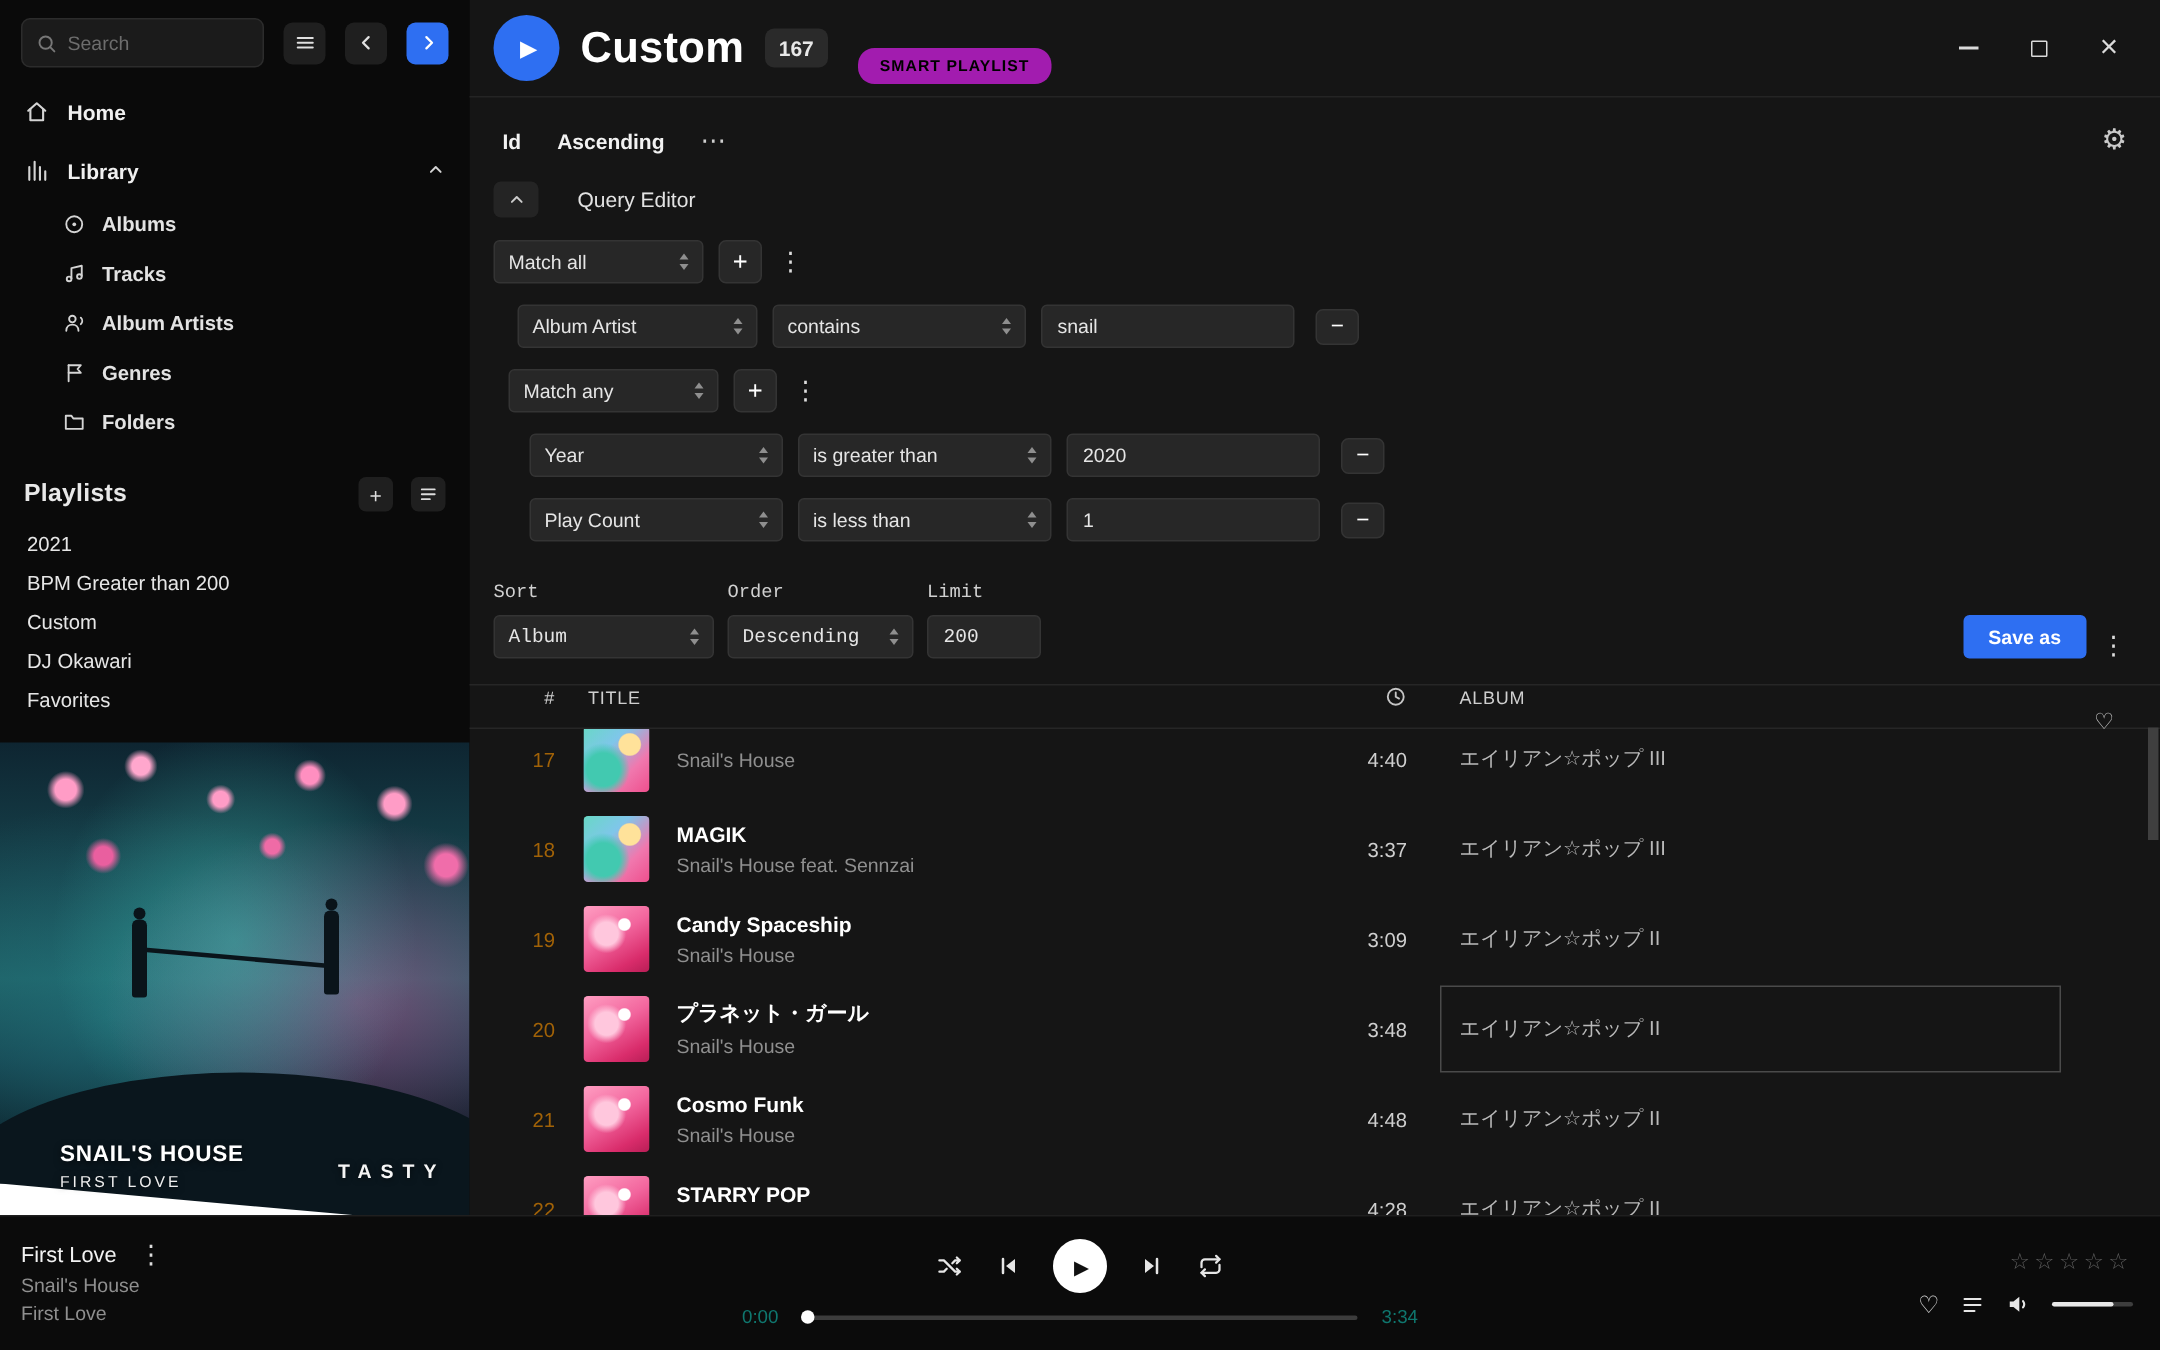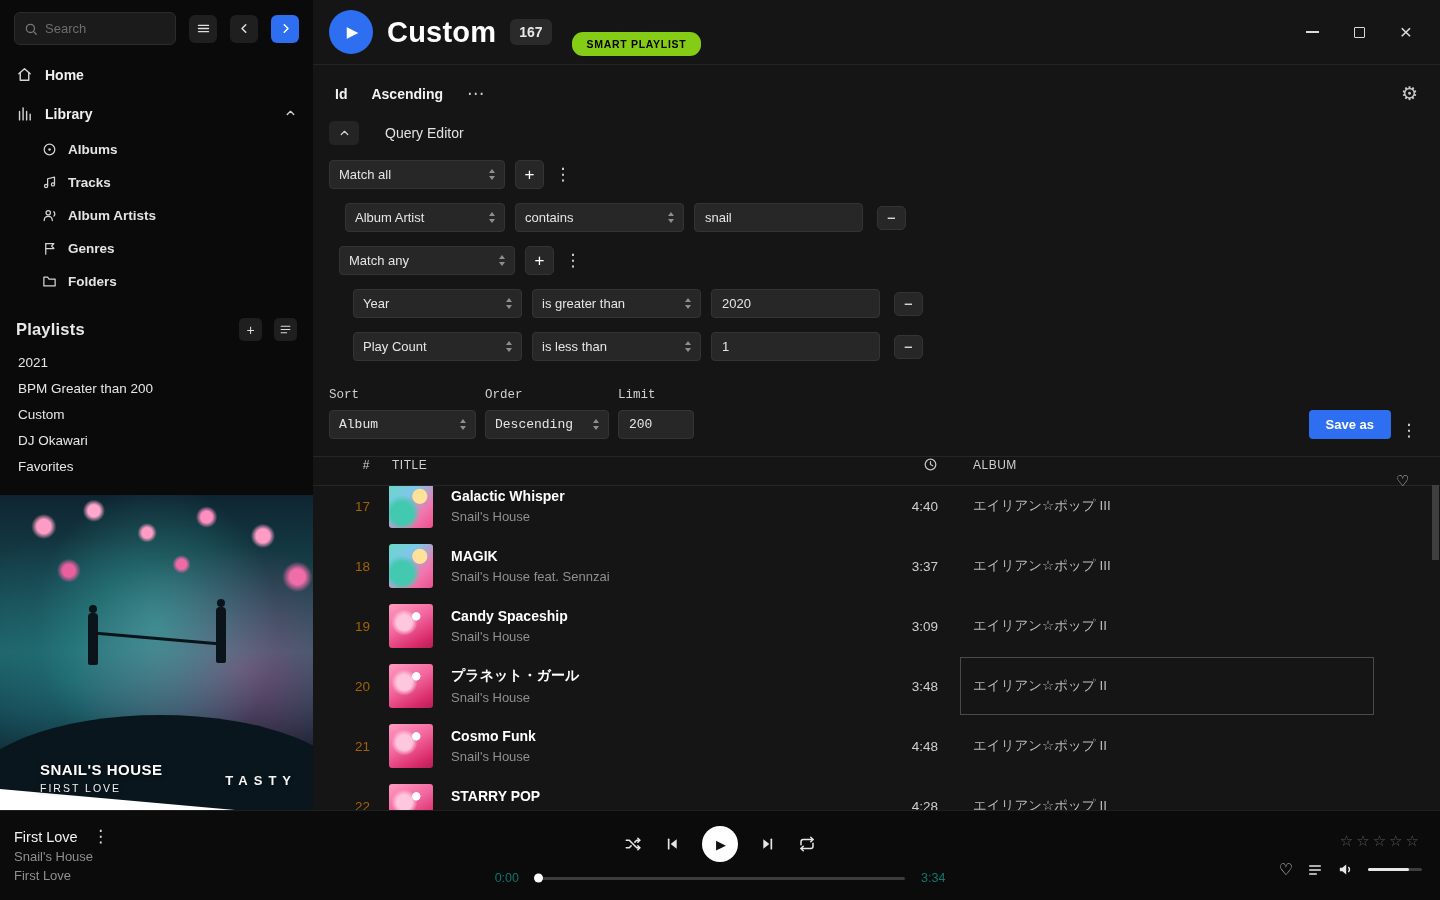--- a/index.html
+++ b/index.html
@@ -57,21 +57,21 @@
   .art-mark { position:absolute; right:16px; bottom:22px; font-size:13px; font-weight:700; letter-spacing:6px; color:#f5f5f5;
     text-shadow:0 1px 4px rgba(0,0,0,.6); }
 
   
   .main { flex:1; background:var(--bg-main); display:flex; flex-direction:column; position:relative; min-width:0; }
   .page-header { height:65px; flex-shrink:0; display:flex; align-items:center; gap:14px; padding:0 16px; border-bottom:1px solid #242424; }
   .play-circle { width:44px; height:44px; border-radius:50%; background:var(--accent); color:#fff; border:0; cursor:pointer;
     display:flex; align-items:center; justify-content:center; font-size:15px; padding-left:3px; }
   .page-title { font-size:29px; font-weight:700; letter-spacing:.2px; color:#fff; }
   .count-badge { background:#2a2a2a; border-radius:6px; padding:5px 9px; font-size:14px; font-weight:600; }
-  .type-badge { background:#84cc16; color:#000; border-radius:11px; padding:6px 15px; font-size:10.5px; font-weight:700; letter-spacing:.7px; margin-left:6px;margin-top:24px; }
+  .type-badge { background:#a21caf; color:#000; border-radius:11px; padding:6px 15px; font-size:10.5px; font-weight:700; letter-spacing:.7px; margin-left:6px;margin-top:24px; }
   .win-controls { margin-left:auto; display:flex; align-items:center; gap:31px; padding-right:10px; }
   .win-btn { background:transparent; border:0; color:#dadada; cursor:pointer; display:flex; align-items:center; justify-content:center; width:16px; height:16px; }
   .win-min-shape { width:13px; height:2px; background:#dadada; display:block; }
   .win-max-shape { width:11px; height:11px; border:1.5px solid #dadada; border-radius:1px; display:block; }
   .win-close-glyph { font-size:21px; line-height:14px; }
 
   .toolbar-row { display:flex; align-items:center; gap:24px; padding:17px 22px 6px 22px; font-size:14px; }
   .toolbar-row .sort-chip { font-weight:700; color:#f2f2f2; cursor:pointer; }
   .toolbar-row .more { color:#cfcfcf; font-size:17px; letter-spacing:1px; cursor:pointer; }
   .toolbar-row .gear { margin-left:auto; color:#c9c9c9; font-size:19px; cursor:pointer; }
@@ -81,21 +81,21 @@
     display:flex; align-items:center; justify-content:center; }
   .qe-title { font-size:14px; color:#e2e2e2; }
   .qe-row { display:flex; align-items:center; gap:10px; margin:7px 0; }
   .ml-16 { margin-left:16px; } .ml-26 { margin-left:26px; } .ml-32 { margin-left:32px; } .ml-40 { margin-left:40px; }
   .select { height:29px; background:var(--bg-input); border:1px solid var(--bd); border-radius:4px; cursor:pointer;
     display:flex; align-items:center; justify-content:space-between; padding:0 9px; font-size:13px; color:#e5e5e5; }
   .sel-arrows { display:flex; flex-direction:column; gap:3px; margin-left:8px; }
   .sel-arrows i { display:block; width:0; height:0; border-left:3.5px solid transparent; border-right:3.5px solid transparent; }
   .sel-arrows .up { border-bottom:4px solid #8f8f8f; }
   .sel-arrows .down { border-top:4px solid #8f8f8f; }
-  .w-match{width:176px} .w-field{width:160px} .w-op{width:169px} .w-sort{width:147px} .w-order{width:124px}
+  .w-match{width:140px} .w-field{width:160px} .w-op{width:169px} .w-sort{width:147px} .w-order{width:124px}
   .text-input { height:29px; background:var(--bg-input); border:1px solid var(--bd); border-radius:4px; padding:0 10px;
     font-size:13px; color:#e5e5e5; font-family:inherit; outline:none; }
   .w-val{width:169px} .w-limit{width:76px}
   .sq-btn { width:29px; height:29px; border-radius:5px; background:var(--bg-input); border:1px solid var(--bd); color:#fff;
     font-size:17px; display:flex; align-items:center; justify-content:center; cursor:pointer; }
   .minus-btn { width:29px; height:24px; border-radius:5px; background:var(--bg-input); border:1px solid var(--bd); color:#fff;
     font-size:15px; display:flex; align-items:center; justify-content:center; cursor:pointer; margin-left:4px; }
   .dots-btn { background:transparent; border:0; color:#ddd; font-size:17px; width:18px; cursor:pointer; line-height:1; }
 
   .criteria-row { display:flex; align-items:flex-end; gap:9px; padding:20px 22px 0 16px; }
@@ -478,21 +478,20 @@
         <span></span>
         <span class="th-album">ALBUM</span>
         <span class="th-heart">♡</span>
       </div>
 
       <div class="table-body">
         <div class="grid-cols track-row cropped">
           <span class="track-index">17</span>
           <span class="thumb art-a"></span>
           <span class="track-text">
-            <div class="track-title">Galactic Whisper</div>
             <div class="track-artist">Snail's House</div>
           </span>
           <span class="track-duration">4:40</span>
           <span></span>
           <span class="track-album">エイリアン☆ポップ III</span>
         </div>
 
         <div class="grid-cols track-row">
           <span class="track-index">18</span>
           <span class="thumb art-a"></span>

